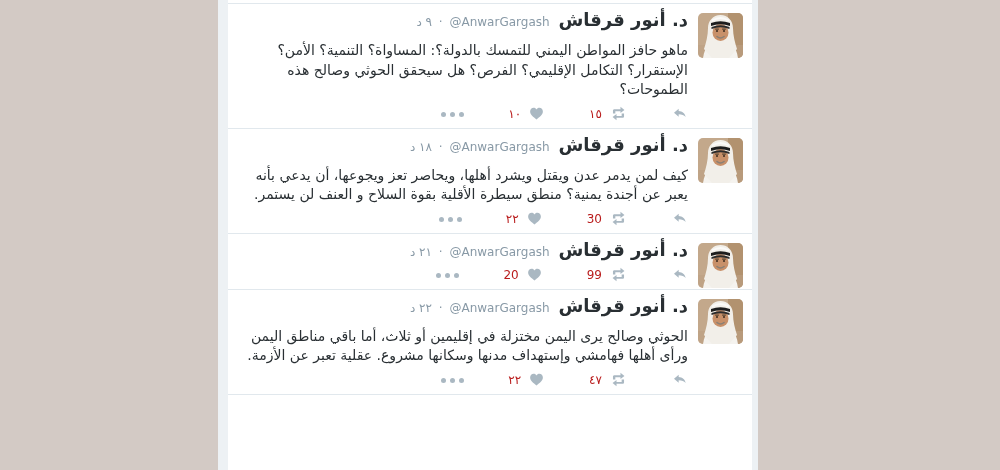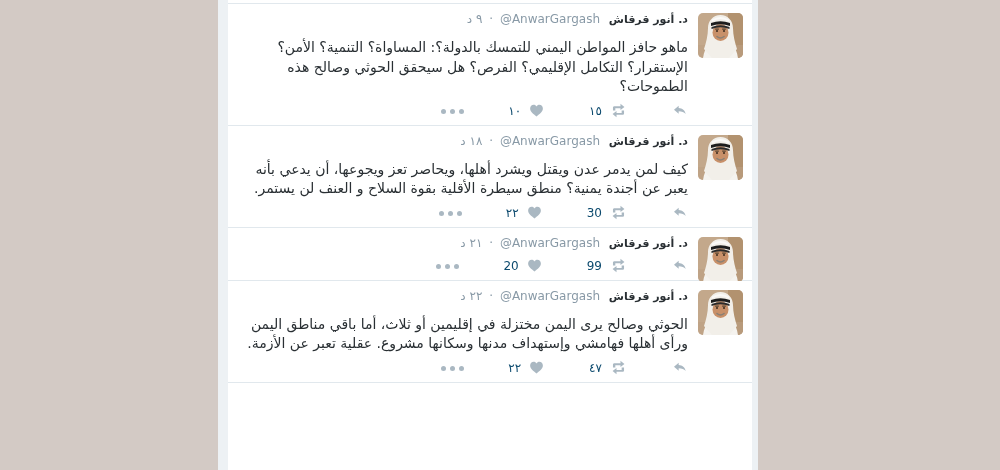--- a/index.html
+++ b/index.html
@@ -30,42 +30,42 @@
   .avatar {
     position:absolute; right:9px; top:9px;
     width:45px; height:45px; border-radius:5px;
     overflow:hidden; display:block; cursor:pointer;
   }
   .tweet-header {
     font-size:12px; color:#8899a6; line-height:17px;
     white-space:nowrap;
   }
   .author {
-    font-weight:bold; font-size:11px; color:#292f33;
+    font-weight:bold; font-size:18px; color:#292f33;
     margin-left:5px; cursor:pointer;
   }
   .handle { margin-left:3px; cursor:pointer; }
   .dot { margin-left:3px; }
   .time { }
   .tweet-text {
     font-size:14px; line-height:19.5px; color:#292f33;
     margin-top:10px;
   }
   .actions {
     display:flex; direction:rtl; align-items:center;
     margin-top:5px; height:18px;
   }
   .action {
     display:flex; align-items:center; direction:rtl;
     color:#aab8c2; cursor:pointer; border:none; background:none;
     font-family:"DejaVu Sans", sans-serif;
   }
   .action + .action { margin-right:44px; }
   .action .count {
-    font-size:12px; color:#0c4a6e; margin-right:7px; line-height:18px;
+    font-size:12px; color:#b91c1c; margin-right:7px; line-height:18px;
   }
   .action svg { fill:#aab8c2; display:block; }
   .more-dots { display:flex; gap:4px; align-items:center; padding-top:2px; }
   .more-dots i {
     width:5px; height:5px; border-radius:50%; background:#aab8c2; display:block;
   }
 </style>
 </head>
 <body>
 

